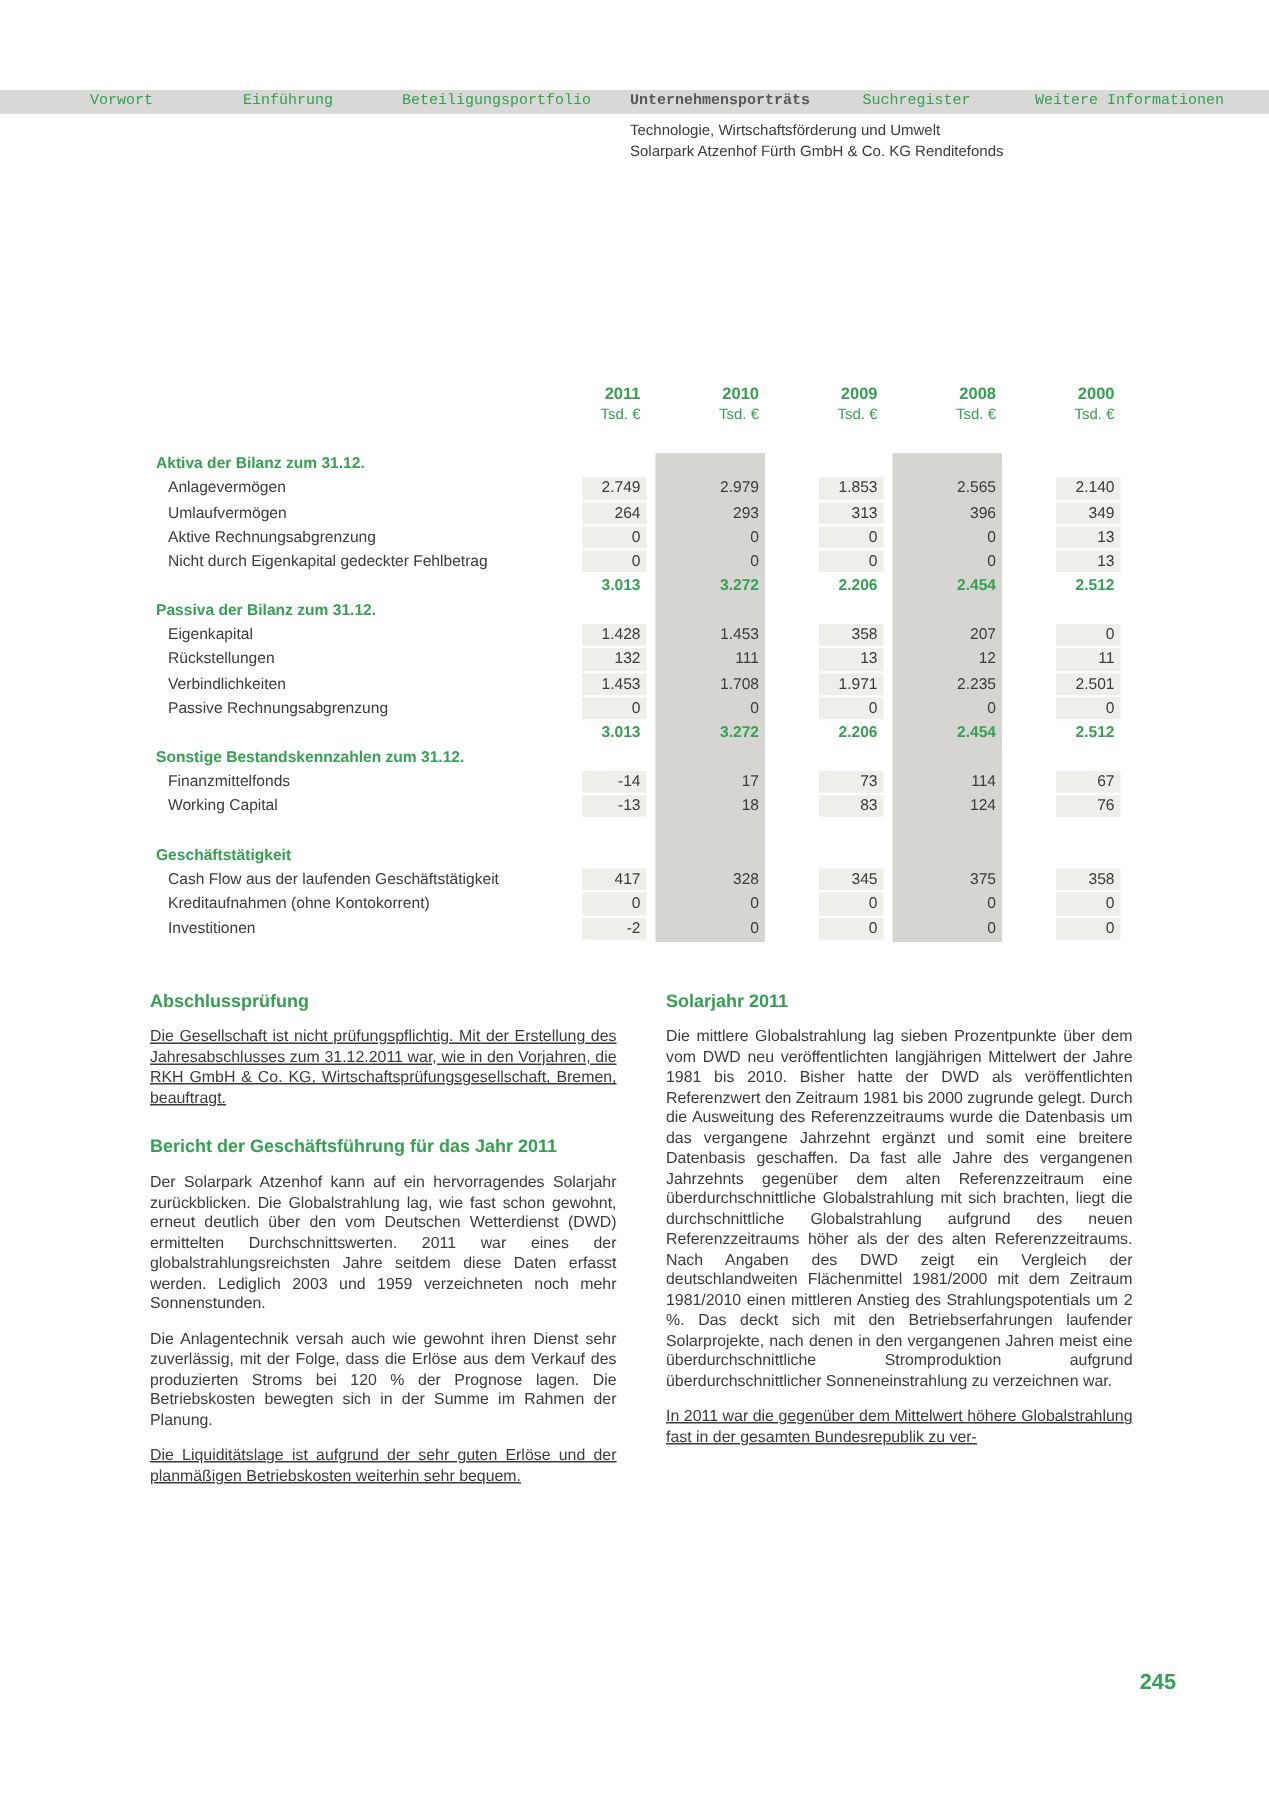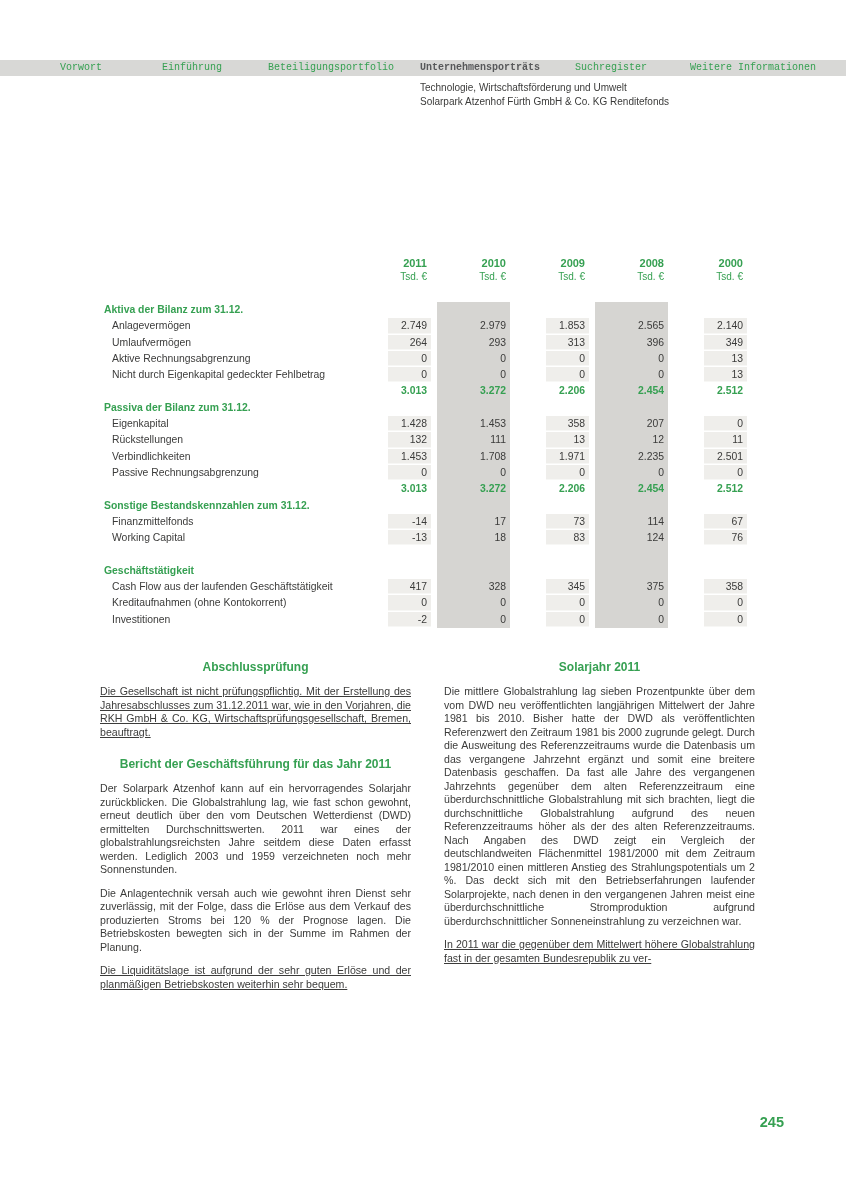--- a/index.html
+++ b/index.html
@@ -39,21 +39,21 @@
   .trow.data .tlabel { padding-left:8px; }
   .trow.section .tlabel { color:var(--accent,#36a052); font-weight:bold; }
   .tcell { text-align:right; padding-right:4px; line-height:16.3px; }
   .tcell.shade { background:var(--cell-light,#efeeeb); box-shadow:inset 0 -1.5px 0 #fff;margin-left:30px; }
   .trow.total .tcell { color:var(--accent,#36a052); font-weight:bold; }
 
   
   .columns { position:absolute; left:100px; top:660px; width:656px; display:flex; gap:33px; }
   .col { width:311px; font-size:10.6px; line-height:13.5px; text-align:justify; color:var(--text,#3b3b3a); }
   .col .sec + .sec { margin-top:18px; }
-  .col h2 { font-size:12px; line-height:14px; color:var(--accent,#36a052); margin:0 0 11px 0; text-align:center; font-weight:bold; }
+  .col h2 { font-size:12px; line-height:14px; color:var(--accent,#36a052); margin:0 0 11px 0; text-align:left; font-weight:bold; }
   .col p { margin:0 0 10px 0; }
   .col p:last-child { margin-bottom:0;text-decoration:underline; }
 
   .page-number { position:absolute; right:62px; top:1114px; font-size:14.5px; font-weight:bold; color:var(--accent,#36a052); }
 </style>
 </head>
 <body>
 
 <div class="page">
 

